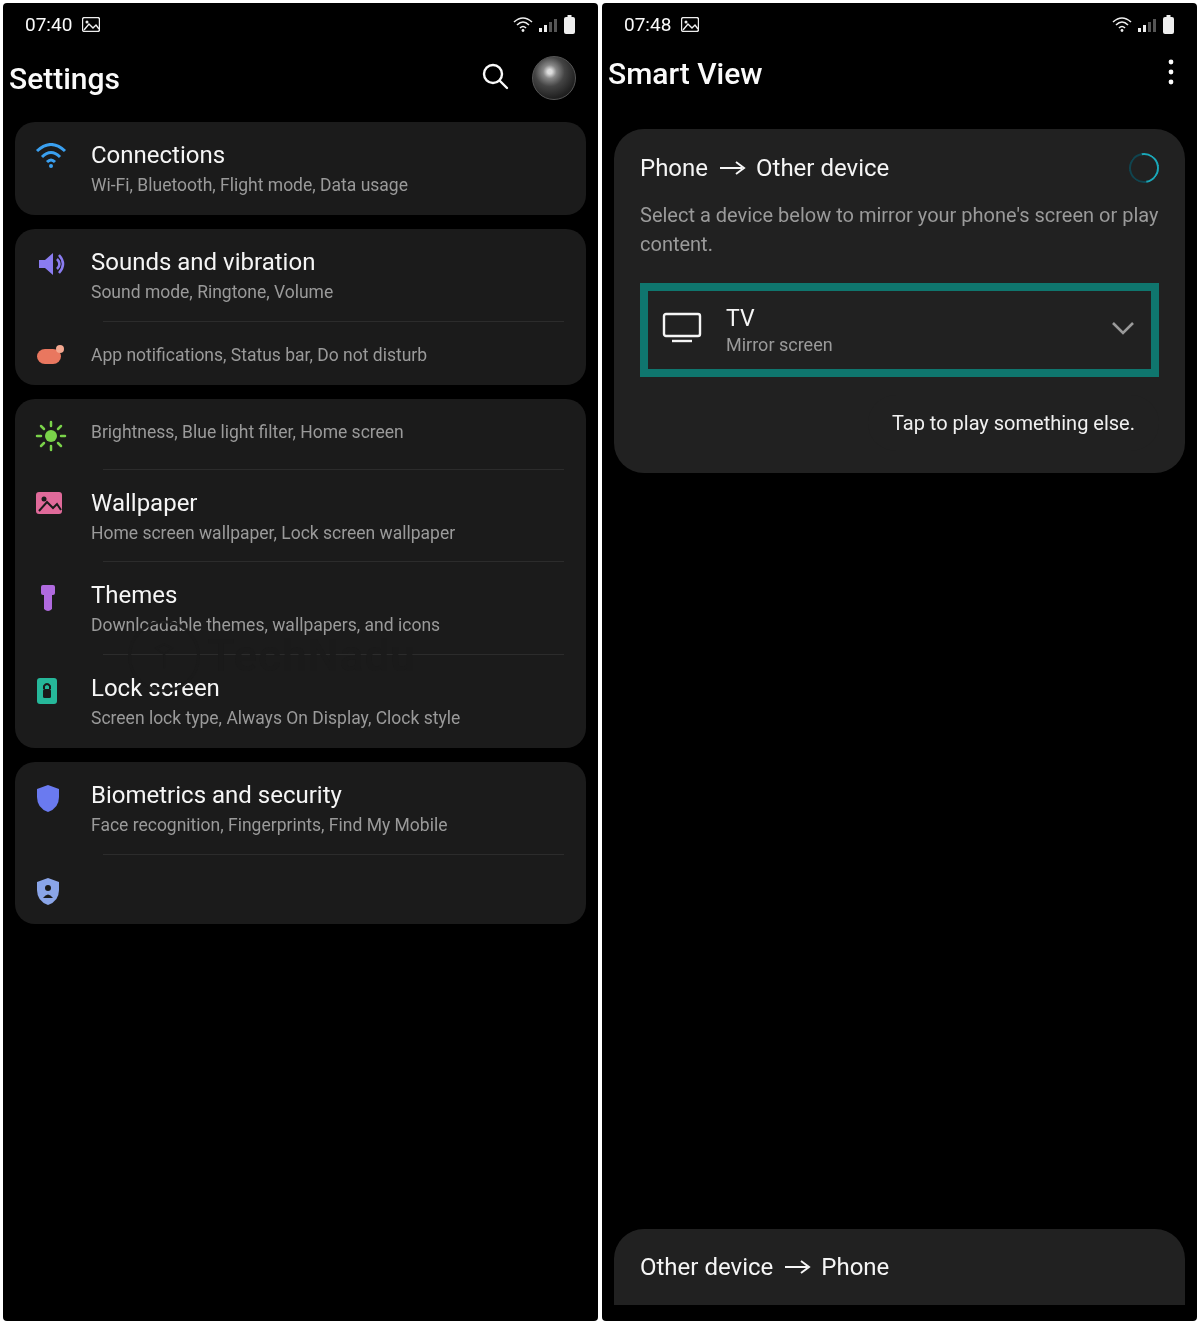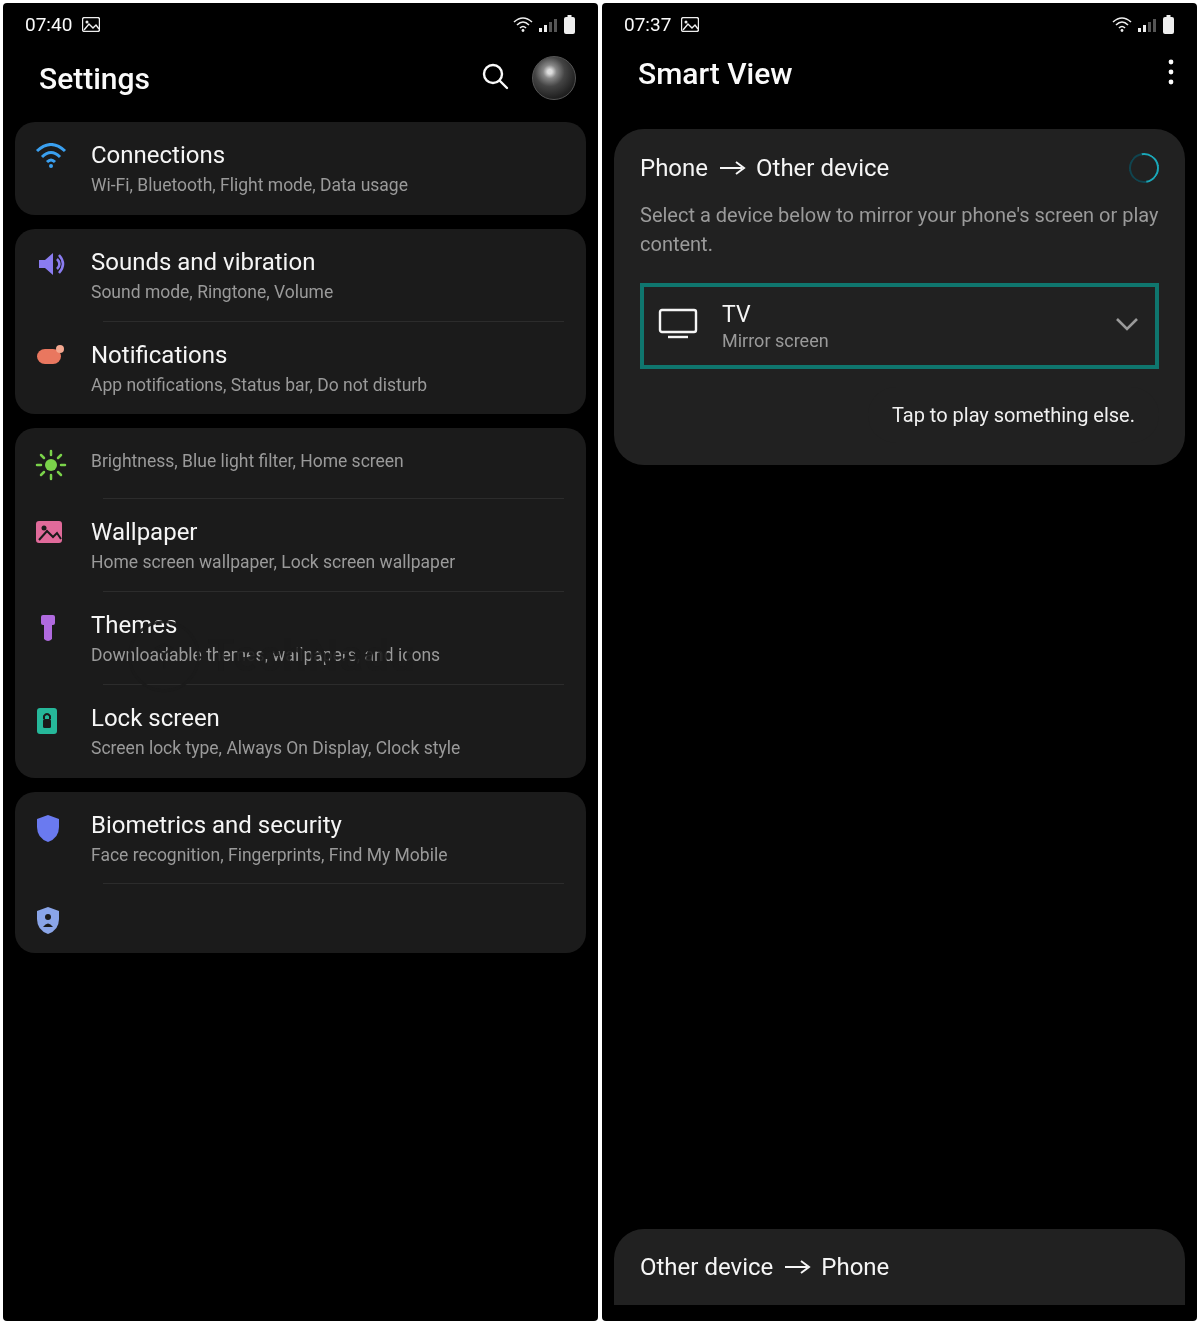--- a/index.html
+++ b/index.html
@@ -31,21 +31,21 @@
   font-weight: 400;
 }
 .status-left { display: flex; align-items: center; gap: 10px; }
 .status-right { display: flex; align-items: center; gap: 6px; }
 .status-icon svg { display: block; }
 
 .header {
   display: flex;
   justify-content: space-between;
   align-items: center;
-  padding: 14px 22px 22px 36px;
+  padding: 14px 22px 22px 6px;
 }
 .header-title {
   color: #fafafa;
   font-size: 30px;
   font-weight: 500;
 }
 .header-actions { display: flex; align-items: center; gap: 22px; }
 .avatar {
   width: 44px; height: 44px;
   border-radius: 50%;
@@ -133,21 +133,21 @@
   color: #9a9a9a;
   font-size: 20px;
   margin-top: 18px;
   line-height: 1.45;
 }
 .sv-device {
   display: flex;
   align-items: center;
   margin-top: 24px;
   padding: 14px 14px;
-  border: 4px solid #0f766e;
+  border: 8px solid #0f766e;
 }
 .sv-device-icon { width: 64px; flex-shrink: 0; }
 .sv-device-body { flex: 1; }
 .sv-device-title { color: #f5f5f5; font-size: 23px; }
 .sv-device-sub { color: #9a9a9a; font-size: 18px; margin-top: 2px; }
 .sv-chevron { color: #9a9a9a; }
 
 .sv-chip {
   background: #212121;
   color: #f0f0f0;
@@ -284,21 +284,20 @@
         </div>
       </div>
       <div class="item-row">
         <div class="item-icon">
           <svg width="32" height="24" viewBox="0 0 32 24">
               <rect x="2" y="6" width="24" height="15" rx="8" fill="#e9775f"></rect>
               <circle cx="25" cy="6" r="4" fill="#f4a890"></circle>
             </svg>
         </div>
         <div class="item-body">
-          <div class="item-title">Notifications</div>
           <div class="item-sub">App notifications, Status bar, Do not disturb</div>
         </div>
       </div>
     </div>
 
     <div class="card">
       <div class="item-row">
         <div class="item-icon">
           <svg width="32" height="32" viewBox="0 0 32 32">
               <circle cx="16" cy="16" r="6" fill="#7ad24a"></circle>
@@ -391,21 +390,21 @@
           <line x1="20" y1="18" x2="20" y2="32" stroke="#1a1a1a" stroke-width="2"></line>
         </svg>
       </div>
     <span>TechNadu</span>
   </div>
 </div>
 
 <div class="phone">
   <div class="status-bar">
     <div class="status-left">
-      <span>07:37</span>
+      <span>07:48</span>
       <span class="status-icon">
         <svg width="18" height="15" viewBox="0 0 18 15">
             <rect x="0.5" y="0.5" width="17" height="14" rx="2" fill="none" stroke="#eee" stroke-width="1.4"></rect>
             <circle cx="5" cy="5" r="1.5" fill="#eee"></circle>
             <path d="M2 13 L7 7 L11 11 L14 8 L17 12" fill="none" stroke="#eee" stroke-width="1.4"></path>
           </svg>
       </span>
     </div>
     <div class="status-right">
       <span class="status-icon">

